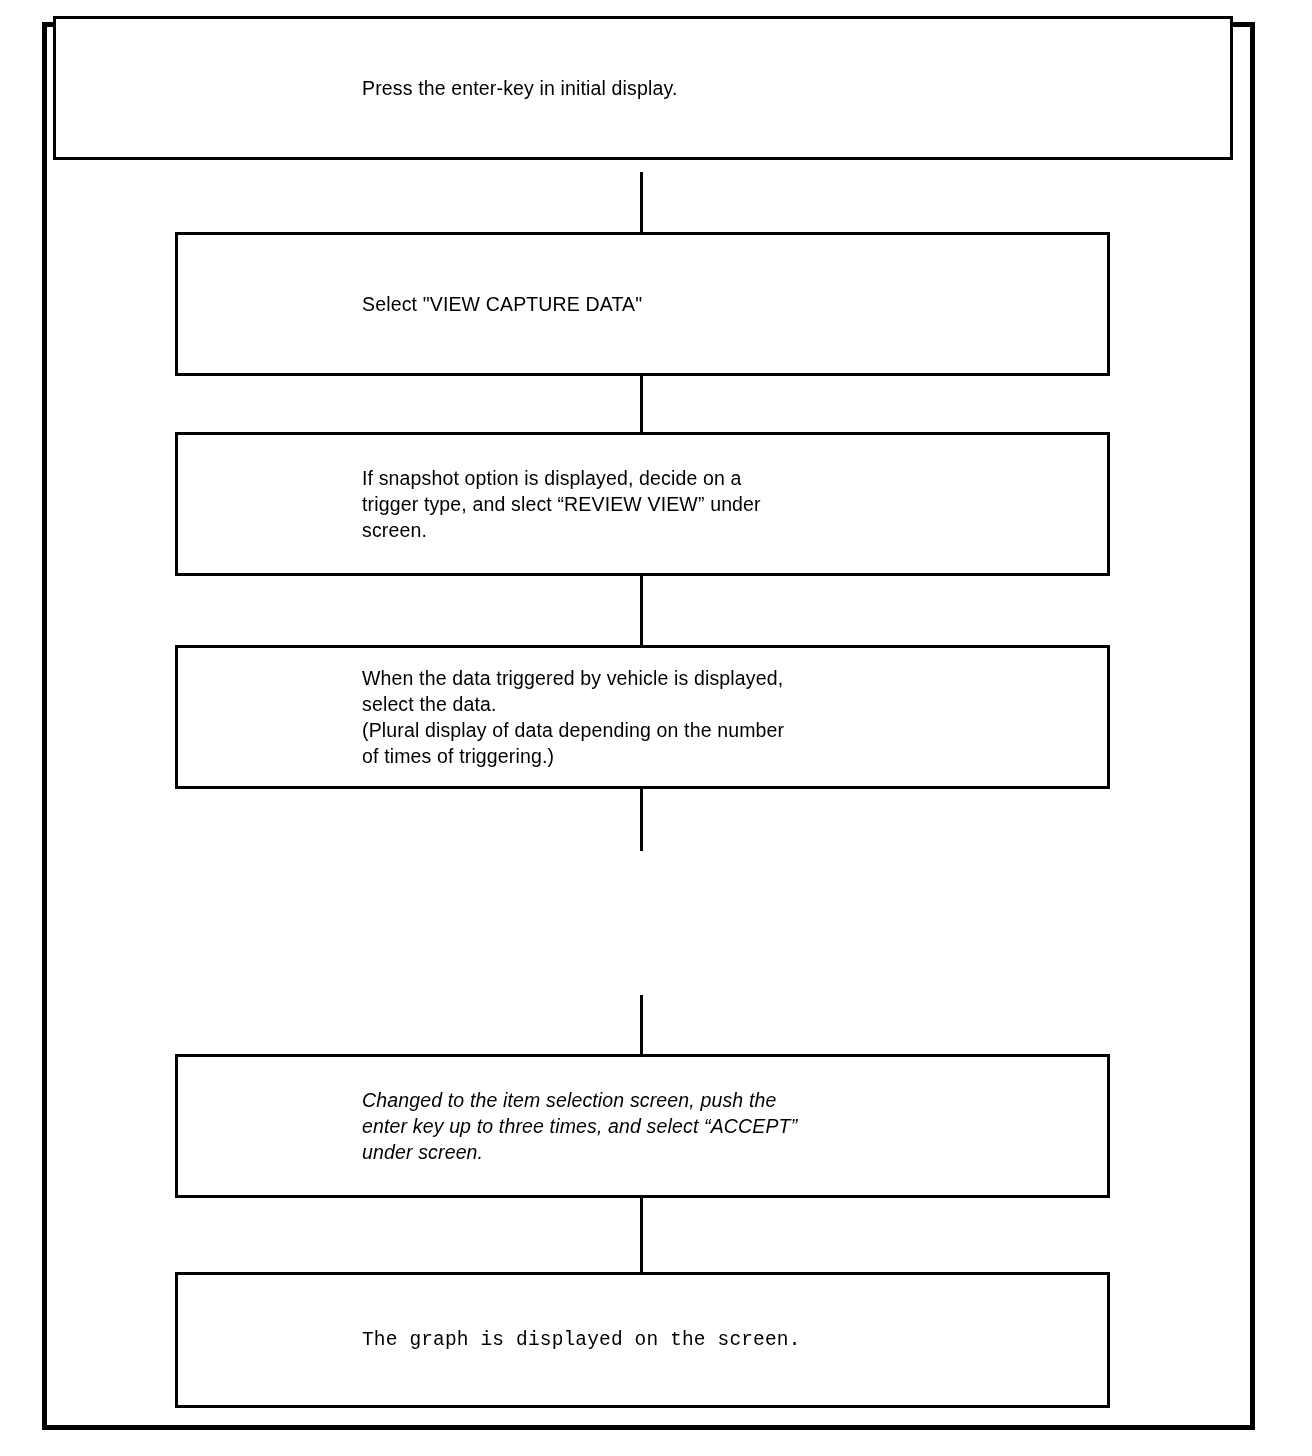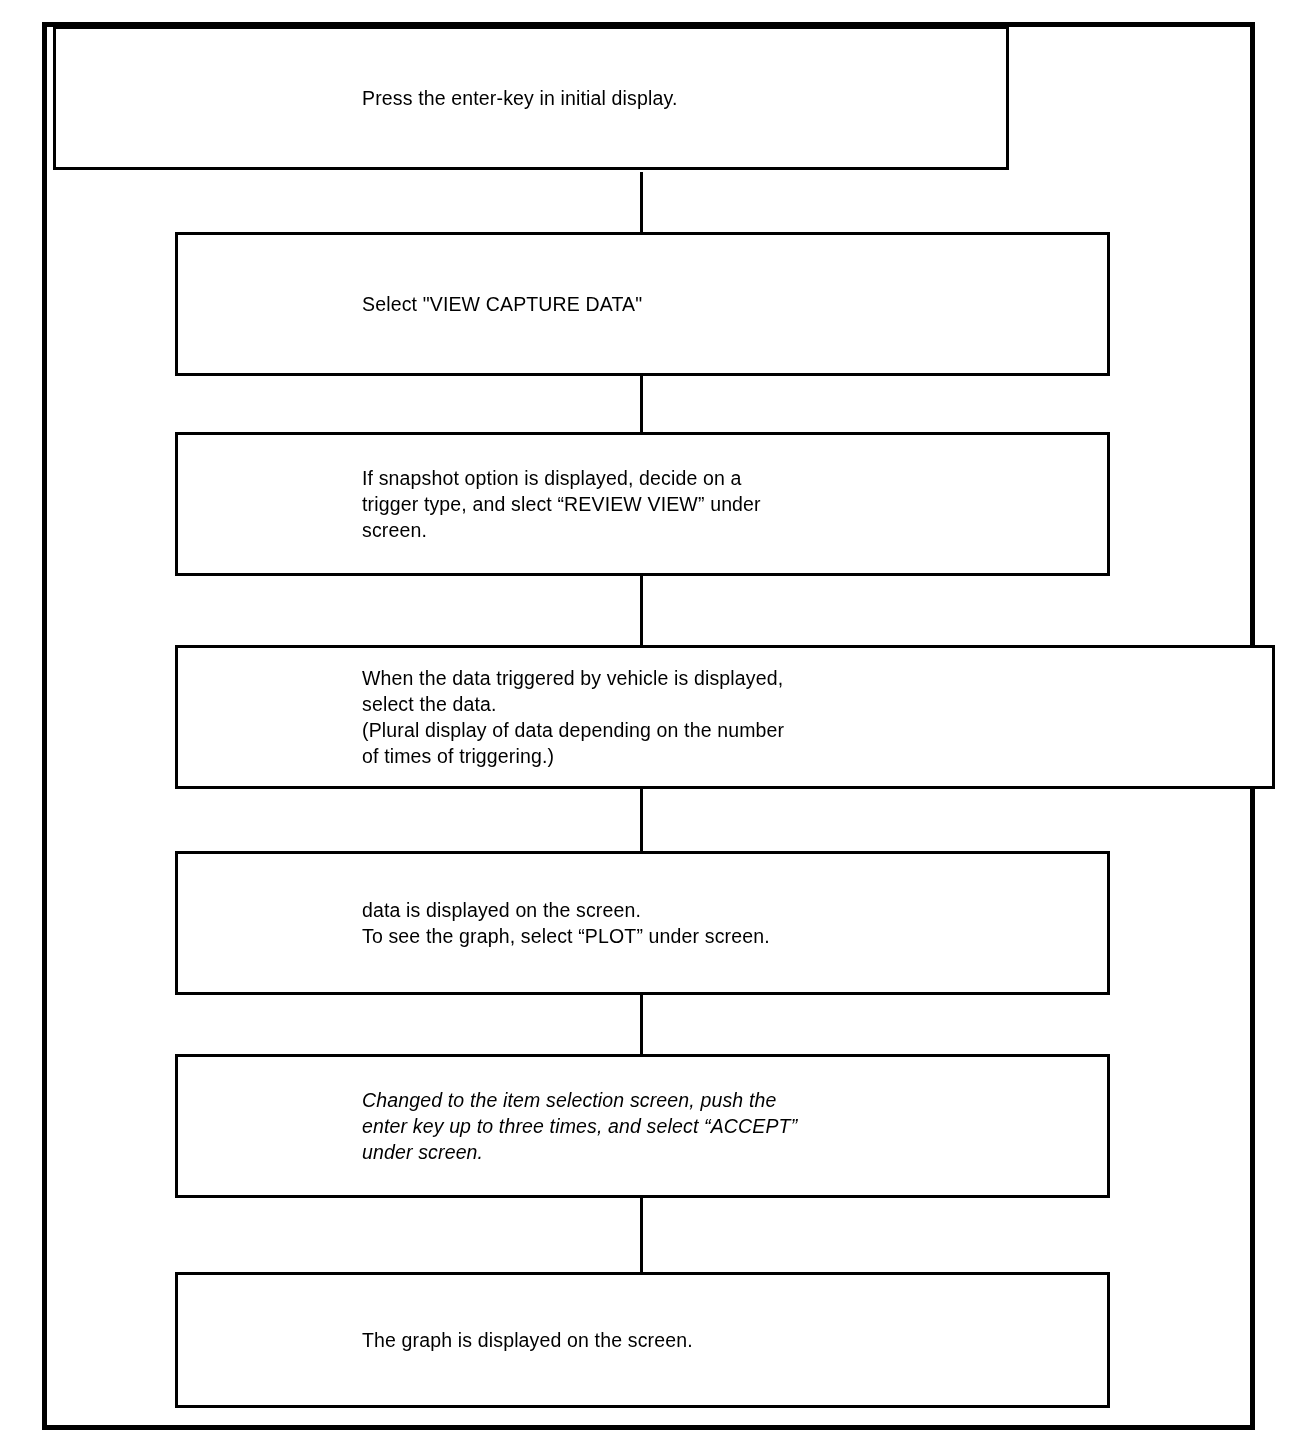--- a/index.html
+++ b/index.html
@@ -72,61 +72,57 @@
     left: 640px;
   }
 </style>
 </head>
 <body>
 
 <div id="page">
 
   <div class="page-border"></div>
 
-  <div class="flow-box first" style="left:53px; top:26px; width:956px; height:144px;">
+  <div class="flow-box first" style="left:53px; top:16px; width:1180px; height:144px;">
     <div class="box-text" style="left:306px;">Press the enter-key in initial display.</div>
   </div>
 
   <div class="connector" style="top:172px; height:60px;"></div>
 
   <div class="flow-box" style="left:175px; top:232px; width:935px; height:144px;">
     <div class="box-text" style="left:184px;">Select "VIEW CAPTURE DATA"</div>
   </div>
 
   <div class="connector" style="top:376px; height:56px;"></div>
 
   <div class="flow-box" style="left:175px; top:432px; width:935px; height:144px;">
     <div class="box-text" style="left:184px;">If snapshot option is displayed, decide on a
 trigger type, and slect “REVIEW VIEW” under
 screen.</div>
   </div>
 
   <div class="connector" style="top:576px; height:69px;"></div>
 
-  <div class="flow-box" style="left:175px; top:645px; width:1100px; height:144px;">
+  <div class="flow-box" style="left:175px; top:645px; width:935px; height:144px;">
     <div class="box-text" style="left:184px;">When the data triggered by vehicle is displayed,
 select the data.
 (Plural display of data depending on the number
 of times of triggering.)</div>
   </div>
 
   <div class="connector" style="top:789px; height:62px;"></div>
 
-  <div class="flow-box" style="left:175px; top:851px; width:935px; height:144px;">
-    <div class="box-text" style="left:184px;">data is displayed on the screen.
-To see the graph, select “PLOT” under screen.</div>
-  </div>
 
   <div class="connector" style="top:995px; height:59px;"></div>
 
   <div class="flow-box" style="left:175px; top:1054px; width:935px; height:144px;">
     <div class="box-text" style="left:184px;font-style:italic;">Changed to the item selection screen, push the
 enter key up to three times, and select “ACCEPT”
 under screen.</div>
   </div>
 
   <div class="connector" style="top:1198px; height:74px;"></div>
 
-  <div class="flow-box" style="left:175px; top:1272px; width:935px; height:136px;">
+  <div class="flow-box" style="left:175px; top:1272px; width:935px; height:136px;font-family:Liberation Mono, monospace;">
     <div class="box-text" style="left:184px;">The graph is displayed on the screen.</div>
   </div>
 
 </div>
 
 </body></html>

